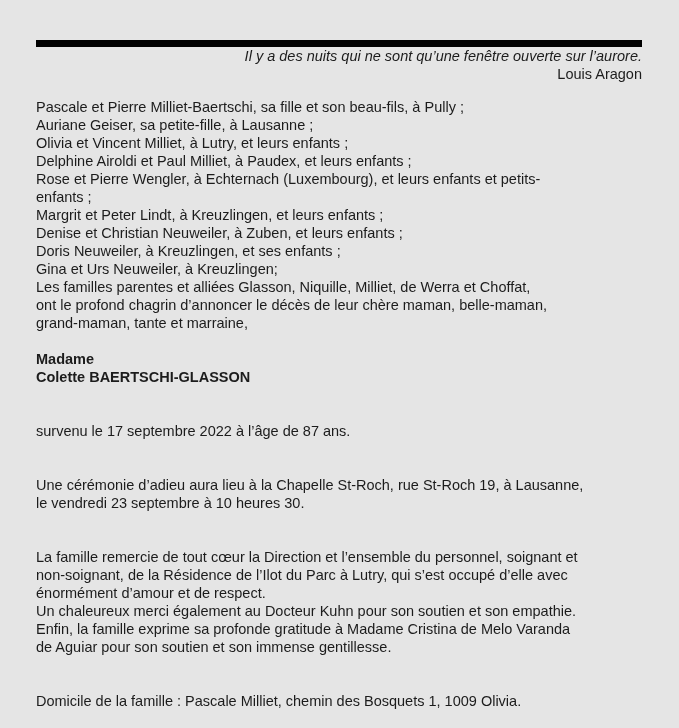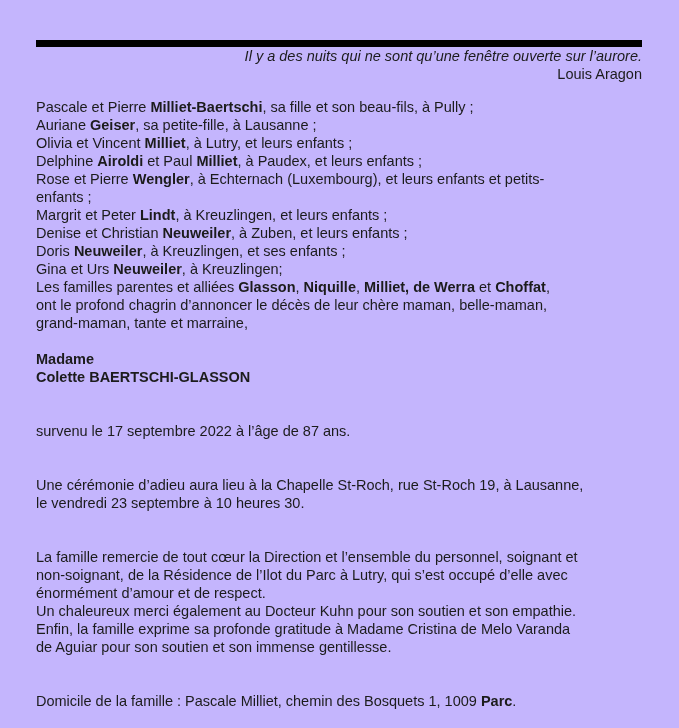--- a/index.html
+++ b/index.html
@@ -1,34 +1,34 @@
 <!DOCTYPE html>
 <html><head>
 <meta charset="utf-8">
 <style>
   html, body { margin: 0; padding: 0; background: #ffffff; }
   .page {
     position: relative;
     width: 679px;
     height: 728px;
-    background: #c4b5fd;
+    background: #e5e5e5;
     box-sizing: border-box;
     padding: 40px 37px 0 36px;
     font-family: "Liberation Sans", "DejaVu Sans", sans-serif;
     font-size: 14.5px;
     line-height: 18px;
     color: #1c1c1c;
     overflow: hidden;
   }
   .top-rule { height: 7px; background: #000000; }
   .quote-block { text-align: right; }
   .quote-text { font-style: italic; }
   .family-list { margin-top: 15px; }
   .line { white-space: pre-wrap; }
-  .seg-bold { font-weight: bold; }
+  .seg-bold { font-weight: normal; }
   .title-block { margin-top: 18px; text-align: left; font-weight: bold; }
   .para { margin-top: 36px; }
   .closing-line { margin-top: 18px; text-align: center; }
   .bottom-rule { height: 3px; background: #000000; margin-top: 4px; }
 </style>
 </head>
 <body>
 
 <div class="page">
 
@@ -72,20 +72,20 @@
   <div class="para">
       <div class="line"><span>La famille remercie de tout cœur la Direction et l’ensemble du personnel, soignant et</span></div>
       <div class="line"><span>non-soignant, de la Résidence de l’Ilot du Parc à Lutry, qui s’est occupé d’elle avec</span></div>
       <div class="line"><span>énormément d’amour et de respect.</span></div>
       <div class="line"><span>Un chaleureux merci également au Docteur Kuhn pour son soutien et son empathie.</span></div>
       <div class="line"><span>Enfin, la famille exprime sa profonde gratitude à Madame Cristina de Melo Varanda</span></div>
       <div class="line"><span>de Aguiar pour son soutien et son immense gentillesse.</span></div>
     </div>
 
   <div class="para">
-      <div class="line"><span>Domicile de la famille : Pascale Milliet, chemin des Bosquets 1, 1009 </span><span class="seg-bold">Parc</span><span>.</span></div>
+      <div class="line"><span>Domicile de la famille : Pascale Milliet, chemin des Bosquets 1, 1009 </span><span class="seg-bold">Olivia</span><span>.</span></div>
     </div>
 
   <div class="closing-line">Cet avis tient lieu de lettre de faire part.</div>
 
   <div class="bottom-rule"></div>
 
 </div>
 
 </body></html>

